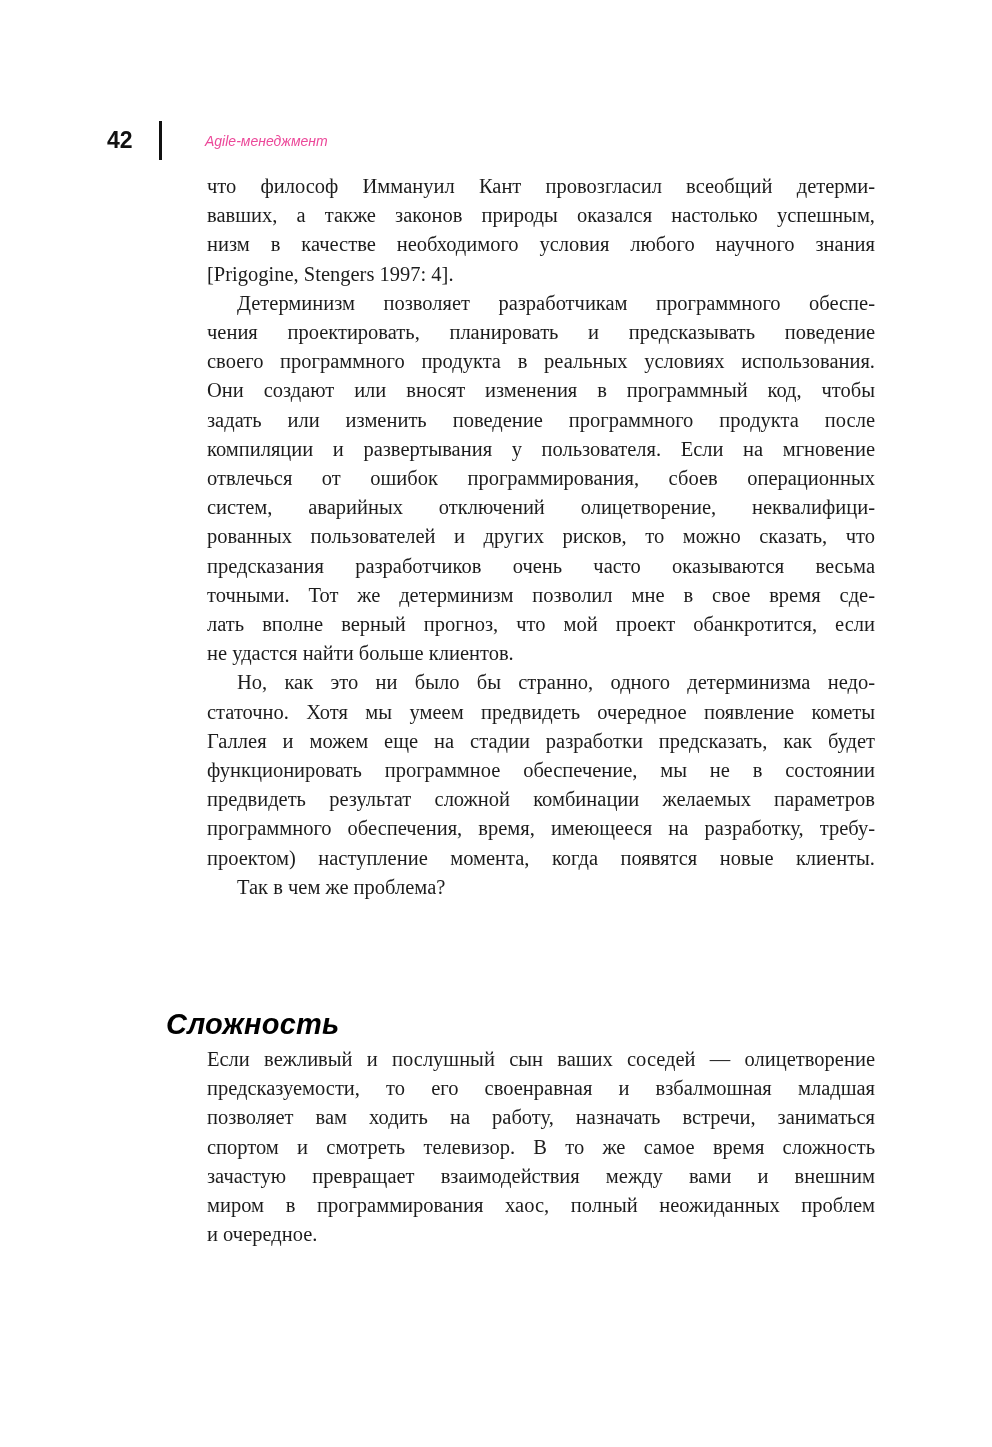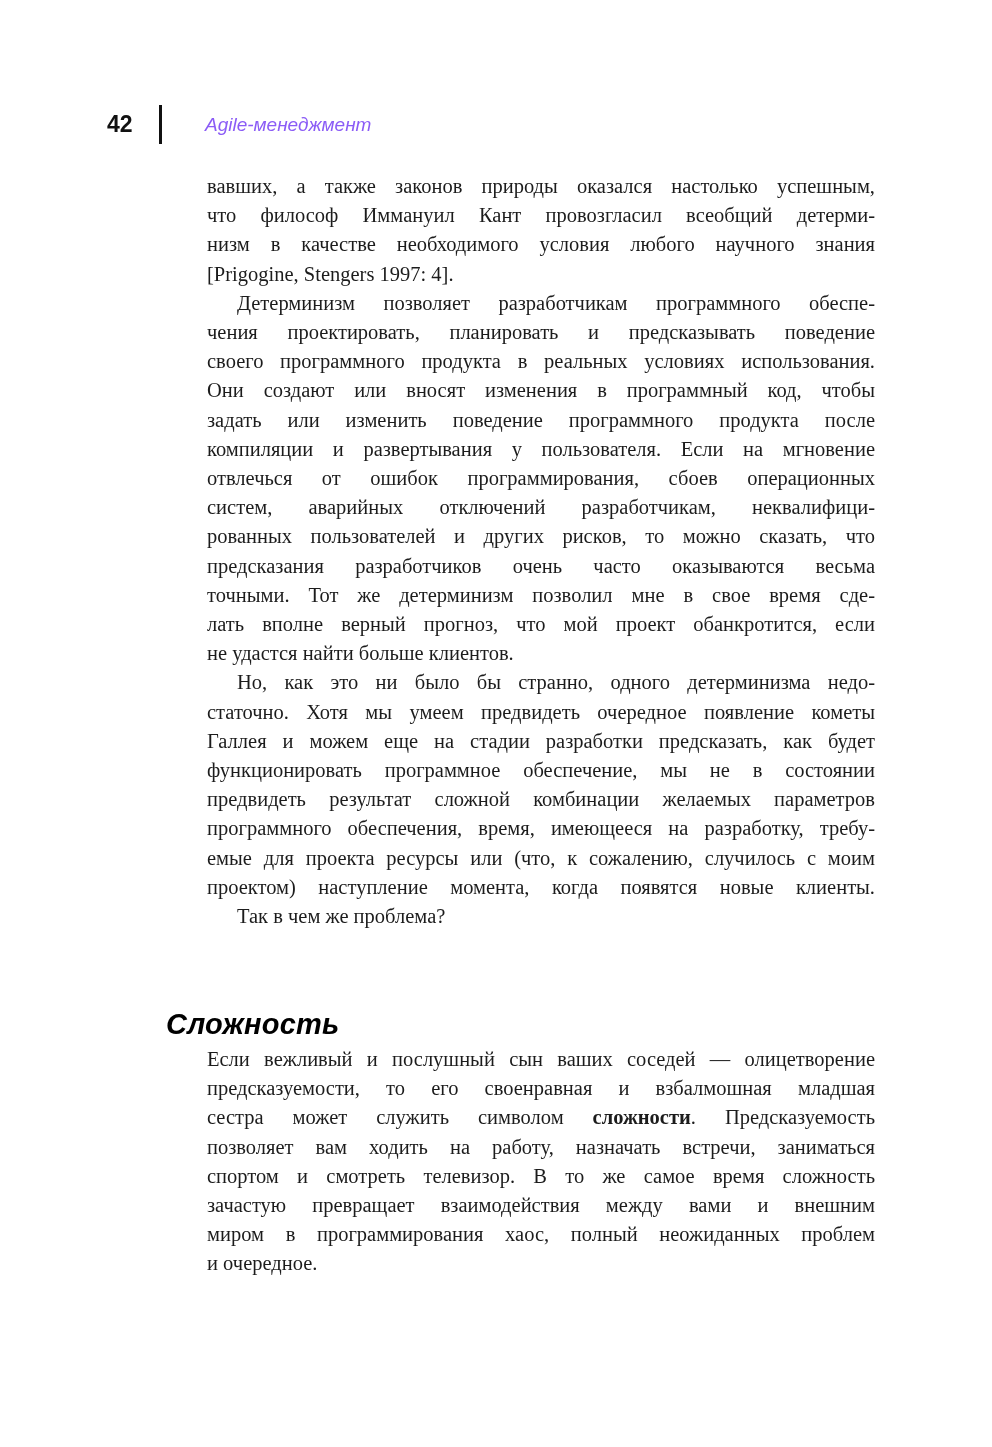--- a/index.html
+++ b/index.html
@@ -1,20 +1,20 @@
 <!DOCTYPE html>
 <html><head>
 <meta charset="utf-8">
 <style>
   html, body { margin: 0; padding: 0; background: #ffffff; }
   body { width: 992px; height: 1447px; position: relative; overflow: hidden; color: #1a1a1a; }
-  .header { position: absolute; left: 0; top: 0; width: 824px; height: 160px; text-decoration: underline; }
+  .header { position: absolute; left: 0; top: 16px; width: 824px; height: 160px; text-decoration: underline; }
   .page-number { position: absolute; left: 107px; top: 110px; font-family: "Liberation Sans", sans-serif; font-weight: bold; font-size: 23px; line-height: 28px; color: #111; }
   .header-bar { position: absolute; left: 159px; top: 105px; width: 3px; height: 39px; background: #111; }
-  .running-head { position: absolute; left: 205px; top: 112px; font-family: "Liberation Sans", sans-serif; font-style: italic; font-size: 19px; line-height: 26px; color: #8b5cf6; }
+  .running-head { position: absolute; left: 205px; top: 112px; font-family: "Liberation Sans", sans-serif; font-style: italic; font-size: 14px; line-height: 26px; color: #ec4899; }
   .body-text { position: absolute; left: 207px; top: 172px; width: 668px; font-family: "Liberation Serif", serif; font-size: 20.5px; line-height: 29.2px; color: #1c1c1c; }
   .para { margin: 0; text-align: justify; hyphens: manual; }
   .line { display: block; text-align: justify; text-align-last: justify; white-space: nowrap; overflow: visible; }
   .line.last { text-align-last: left; }
   .line.first { padding-left: 30px; }
   .section-heading { position: absolute; left: 158px; top: 998px; font-family: "Liberation Sans", sans-serif; font-weight: bold; font-style: italic; font-size: 29px; line-height: 36px; color: #000; letter-spacing: 0.2px; }
   .section-text { position: absolute; left: 207px; top: 1045px; width: 668px; font-family: "Liberation Serif", serif; font-size: 20.5px; line-height: 29.2px; color: #1c1c1c; }
   b.term { font-weight: bold; }
 </style>
 </head>
@@ -22,64 +22,62 @@
 
 <div class="header">
   <span class="page-number">42</span>
   <div class="header-bar"></div>
   <span class="running-head">Agile-менеджмент</span>
 </div>
 
 <div class="body-text">
 
   <p class="para">
+    <span class="line">что философ Иммануил Кант провозгласил всеобщий детерми-</span>
     <span class="line">вавших, а также законов природы оказался настолько успешным,</span>
-    <span class="line">что философ Иммануил Кант провозгласил всеобщий детерми-</span>
     <span class="line">низм в качестве необходимого условия любого научного знания</span>
     <span class="line last">[Prigogine, Stengers 1997: 4].</span>
   </p>
 
   <p class="para">
     <span class="line first">Детерминизм позволяет разработчикам программного обеспе-</span>
     <span class="line">чения проектировать, планировать и предсказывать поведение</span>
     <span class="line">своего программного продукта в реальных условиях использования.</span>
     <span class="line">Они создают или вносят изменения в программный код, чтобы</span>
     <span class="line">задать или изменить поведение программного продукта после</span>
     <span class="line">компиляции и развертывания у пользователя. Если на мгновение</span>
     <span class="line">отвлечься от ошибок программирования, сбоев операционных</span>
-    <span class="line">систем, аварийных отключений разработчикам, неквалифици-</span>
+    <span class="line">систем, аварийных отключений олицетворение, неквалифици-</span>
     <span class="line">рованных пользователей и других рисков, то можно сказать, что</span>
     <span class="line">предсказания разработчиков очень часто оказываются весьма</span>
     <span class="line">точными. Тот же детерминизм позволил мне в свое время сде-</span>
     <span class="line">лать вполне верный прогноз, что мой проект обанкротится, если</span>
     <span class="line last">не удастся найти больше клиентов.</span>
   </p>
 
   <p class="para">
     <span class="line first">Но, как это ни было бы странно, одного детерминизма недо-</span>
     <span class="line">статочно. Хотя мы умеем предвидеть очередное появление кометы</span>
     <span class="line">Галлея и можем еще на стадии разработки предсказать, как будет</span>
     <span class="line">функционировать программное обеспечение, мы не в состоянии</span>
     <span class="line">предвидеть результат сложной комбинации желаемых параметров</span>
     <span class="line">программного обеспечения, время, имеющееся на разработку, требу-</span>
-    <span class="line">емые для проекта ресурсы или (что, к сожалению, случилось с моим</span>
     <span class="line">проектом) наступление момента, когда появятся новые клиенты.</span>
   </p>
 
   <p class="para">
     <span class="line first last">Так в чем же проблема?</span>
   </p>
 </div>
 
 <h2 class="section-heading" style="margin:8px;">Сложность</h2>
 
 <div class="section-text">
   <p class="para">
     <span class="line">Если вежливый и послушный сын ваших соседей — олицетворение</span>
     <span class="line">предсказуемости, то его своенравная и взбалмошная младшая</span>
-    <span class="line"><span>сестра может служить символом </span><b class="term">сложности</b><span>. Предсказуемость</span></span>
     <span class="line">позволяет вам ходить на работу, назначать встречи, заниматься</span>
     <span class="line">спортом и смотреть телевизор. В то же самое время сложность</span>
     <span class="line">зачастую превращает взаимодействия между вами и внешним</span>
     <span class="line">миром в программирования хаос, полный неожиданных проблем</span>
     <span class="line last">и очередное.</span>
   </p>
 </div>
 
 </body></html>

